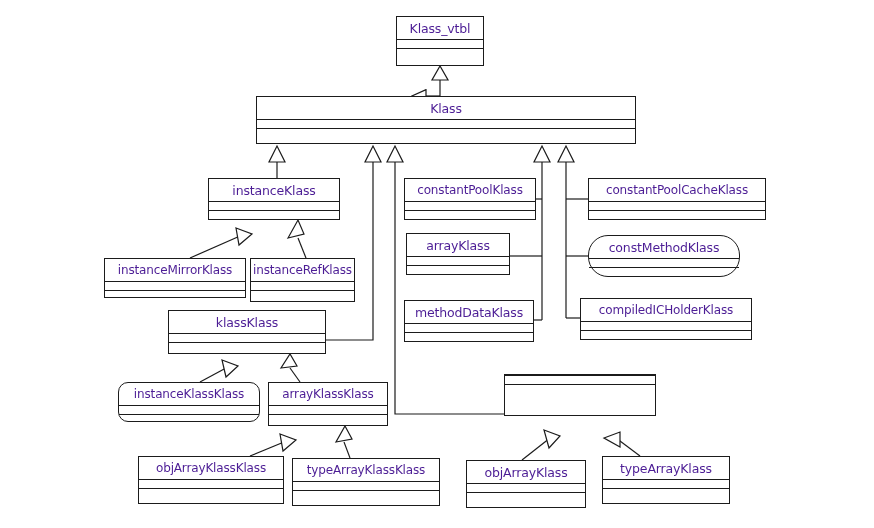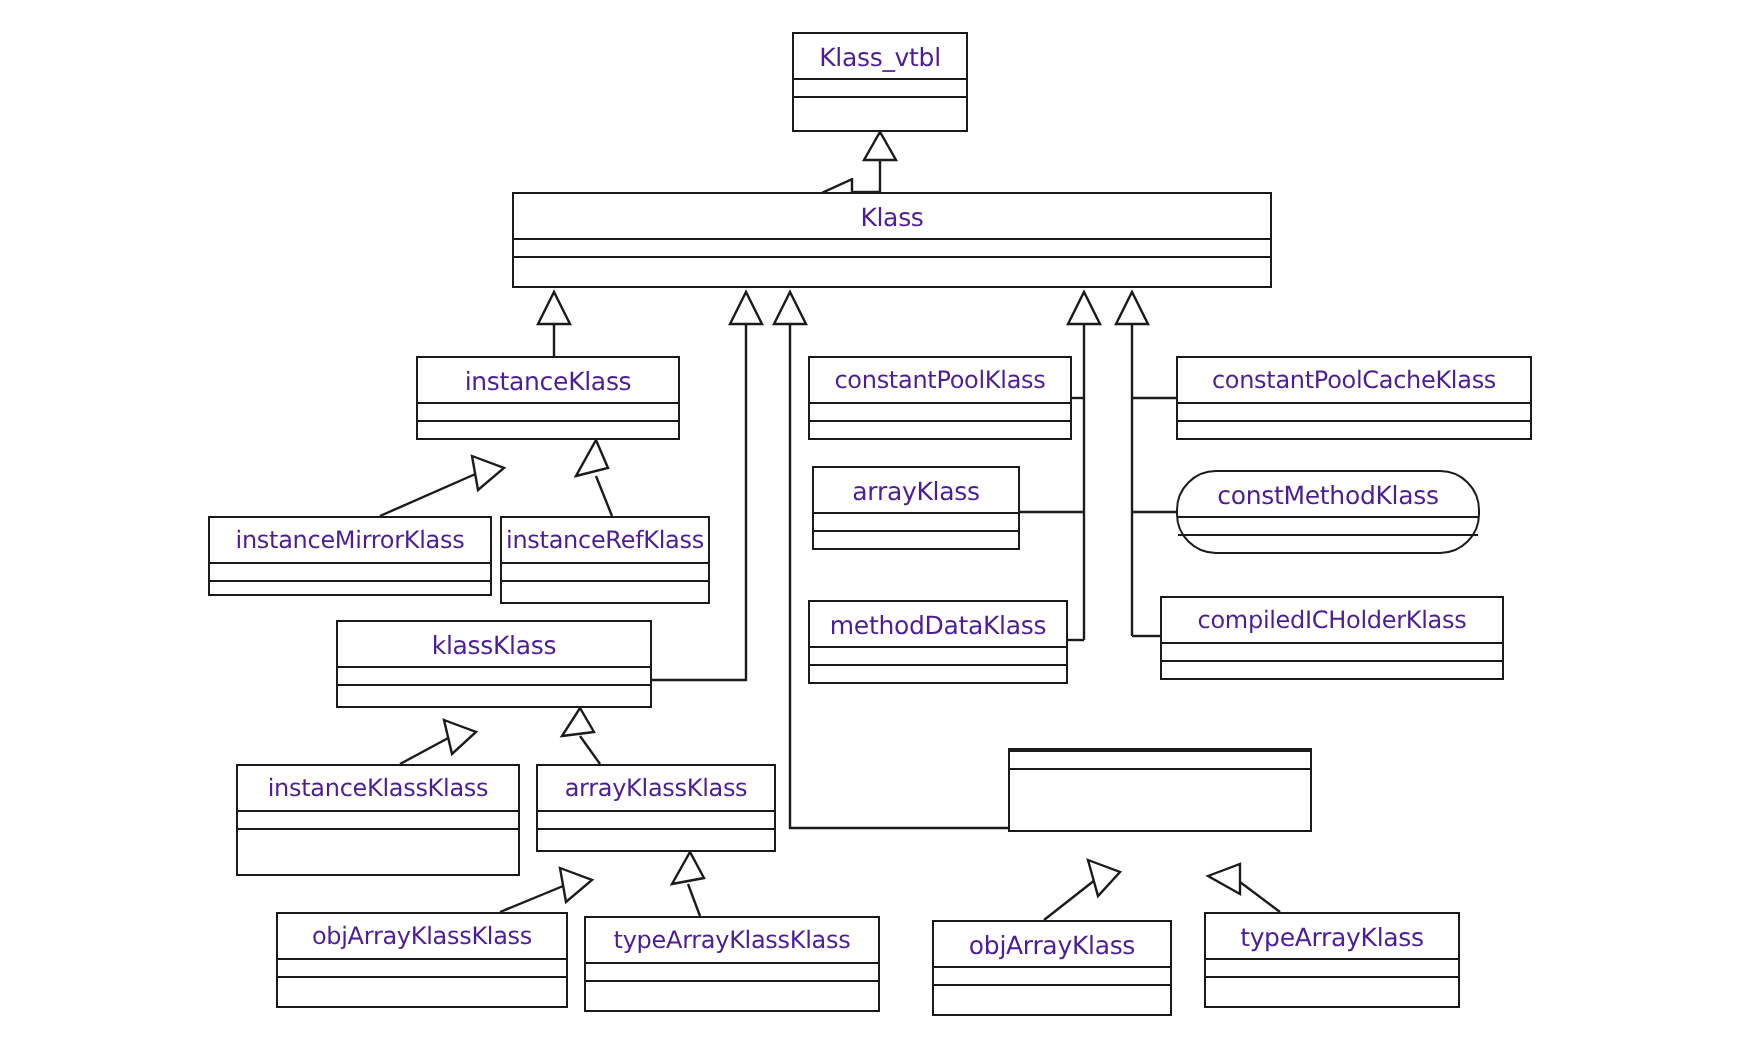--- a/index.html
+++ b/index.html
@@ -195,21 +195,21 @@
     <div class="uml-name">klassKlass</div>
     <div class="uml-attrs"></div>
     <div class="uml-ops"></div>
   </div>
 
   <div class="uml-class" style="left: 504px; top: 374px; width: 152px; height: 42px;">
     <div class="uml-attrs"></div>
     <div class="uml-ops"></div>
   </div>
 
-  <div class="uml-class compact" style="left: 118px; top: 382px; width: 142px; height: 56px;">
+  <div class="uml-class compact" style="left: 118px; top: 382px; width: 142px; height: 40px; border-radius: 10px;">
     <div class="uml-name">instanceKlassKlass</div>
     <div class="uml-attrs"></div>
     <div class="uml-ops"></div>
   </div>
 
   <div class="uml-class compact" style="left: 268px; top: 382px; width: 120px; height: 44px;">
     <div class="uml-name">arrayKlassKlass</div>
     <div class="uml-attrs"></div>
     <div class="uml-ops"></div>
   </div>

